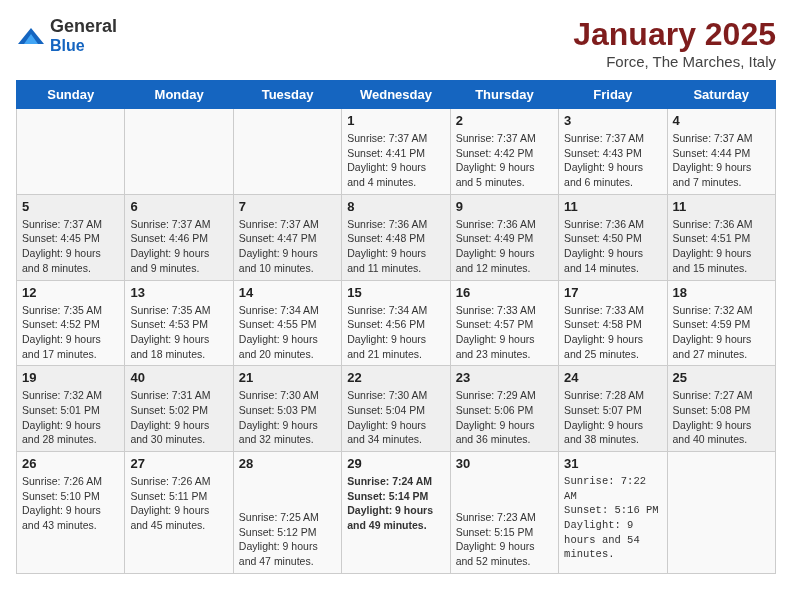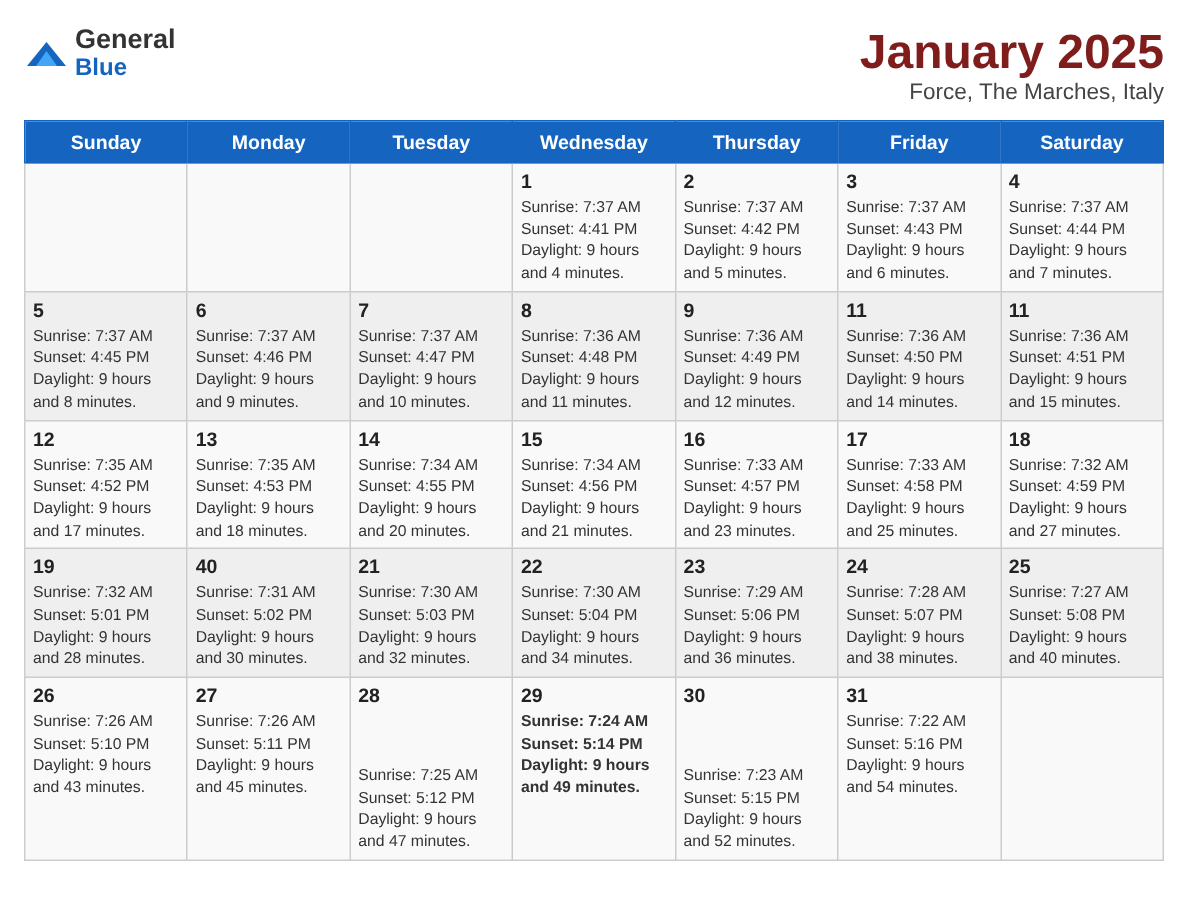--- a/index.html
+++ b/index.html
@@ -311,20 +311,20 @@
 Daylight: 9 hours and 49 minutes.</div>
         </td>
         <td>
           <div class="day-number">30</div>
           <div class="day-info" style="white-space: pre-line; margin-top: 39px;">Sunrise: 7:23 AM
 Sunset: 5:15 PM
 Daylight: 9 hours and 52 minutes.</div>
         </td>
         <td>
           <div class="day-number">31</div>
-          <div class="day-info" style="white-space: pre-line;">Sunrise: 7:22 AM
+          <div class="day-info" style="white-space: pre-line; font-family: Liberation Mono, monospace;">Sunrise: 7:22 AM
 Sunset: 5:16 PM
 Daylight: 9 hours and 54 minutes.</div>
         </td>
         <td class="empty-cell"></td>
       </tr>
     </tbody>
 </table>
 
 </body></html>

